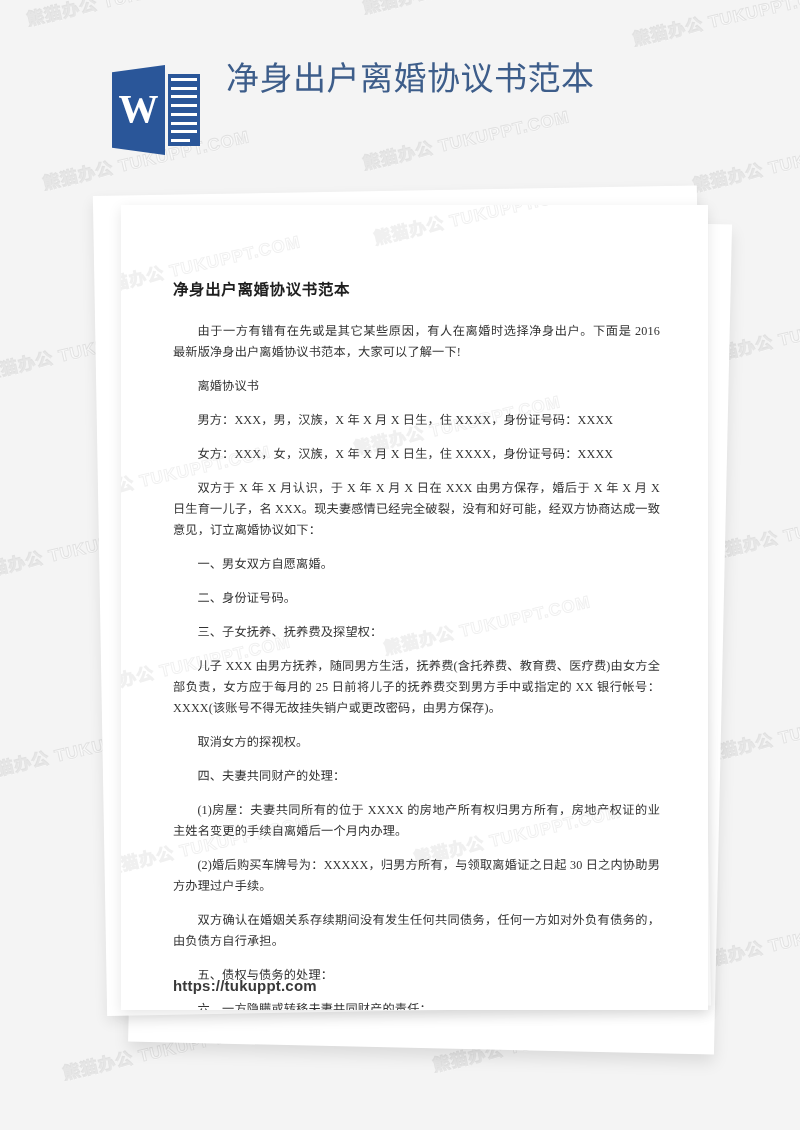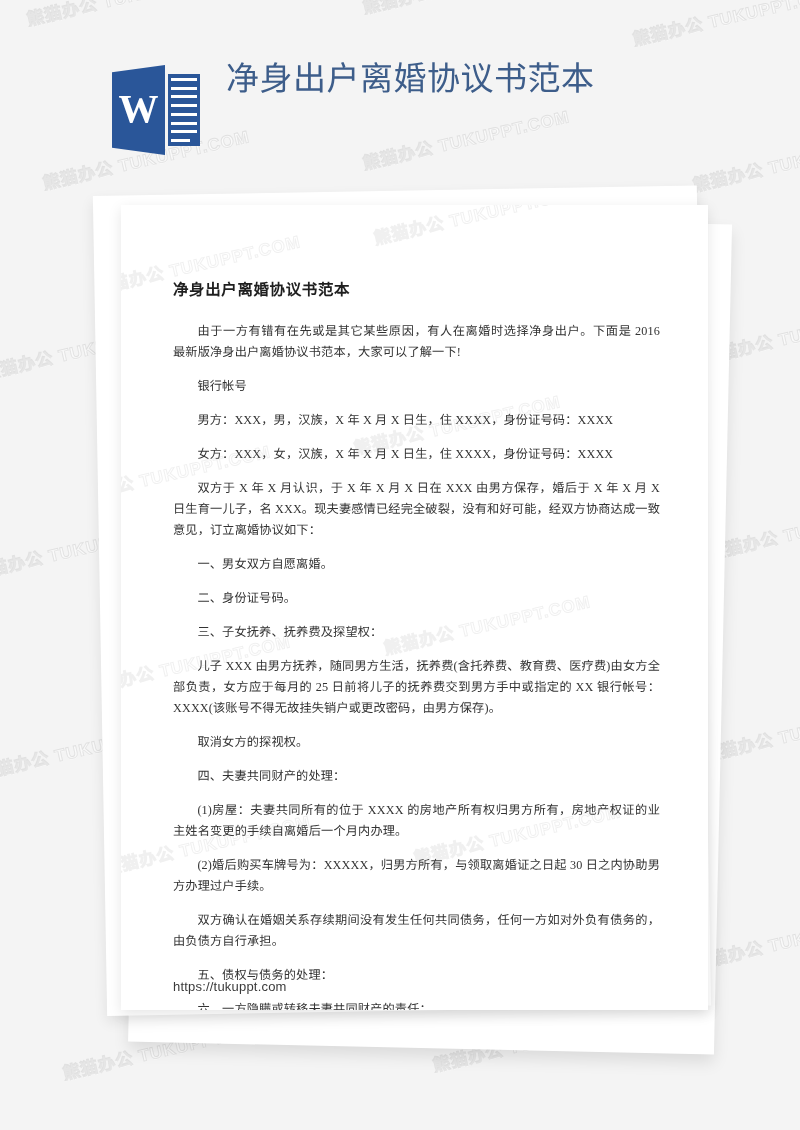--- a/index.html
+++ b/index.html
@@ -180,22 +180,22 @@
     color: #333333;
     letter-spacing: 0.15px;
   }
   .doc p.indent { text-indent: 2em; }
 
   .doc-footer-url {
     position: absolute;
     left: 52px;
     bottom: 16px;
     font-family: "Liberation Sans", "DejaVu Sans", sans-serif;
-    font-size: 13px;
-    font-weight: 400;
+    font-size: 15px;
+    font-weight: 700;
     color: #3a3a3a;
     letter-spacing: 0.2px;
   }
 
   
   .doc-wm-layer {
     position: absolute;
     inset: 0;
     pointer-events: none;
     overflow: hidden;
@@ -241,21 +241,21 @@
     <div class="wm" style="left:230px; top:230px;">熊猫办公 TUKUPPT.COM</div>
     <div class="wm" style="left:-40px; top:470px;">熊猫办公 TUKUPPT.COM</div>
     <div class="wm" style="left:260px; top:430px;">熊猫办公 TUKUPPT.COM</div>
     <div class="wm" style="left:-20px; top:650px;">熊猫办公 TUKUPPT.COM</div>
     <div class="wm" style="left:290px; top:640px;">熊猫办公 TUKUPPT.COM</div>
   </div>
 
   <h2 class="doc-title">净身出户离婚协议书范本</h2>
 
   <p class="indent">由于一方有错有在先或是其它某些原因，有人在离婚时选择净身出户。下面是 2016 最新版净身出户离婚协议书范本，大家可以了解一下!</p>
-  <p class="indent">银行帐号</p>
+  <p class="indent">离婚协议书</p>
   <p class="indent">男方：XXX，男，汉族，X 年 X 月 X 日生，住 XXXX，身份证号码：XXXX</p>
   <p class="indent">女方：XXX，女，汉族，X 年 X 月 X 日生，住 XXXX，身份证号码：XXXX</p>
   <p class="indent">双方于 X 年 X 月认识，于 X 年 X 月 X 日在 XXX 由男方保存，婚后于 X 年 X 月 X 日生育一儿子，名 XXX。现夫妻感情已经完全破裂，没有和好可能，经双方协商达成一致意见，订立离婚协议如下：</p>
   <p class="indent">一、男女双方自愿离婚。</p>
   <p class="indent">二、身份证号码。</p>
   <p class="indent">三、子女抚养、抚养费及探望权：</p>
   <p class="indent">儿子 XXX 由男方抚养，随同男方生活，抚养费(含托养费、教育费、医疗费)由女方全部负责，女方应于每月的 25 日前将儿子的抚养费交到男方手中或指定的 XX 银行帐号：XXXX(该账号不得无故挂失销户或更改密码，由男方保存)。</p>
   <p class="indent">取消女方的探视权。</p>
   <p class="indent">四、夫妻共同财产的处理：</p>
   <p class="indent">(1)房屋：夫妻共同所有的位于 XXXX 的房地产所有权归男方所有，房地产权证的业主姓名变更的手续自离婚后一个月内办理。</p>

